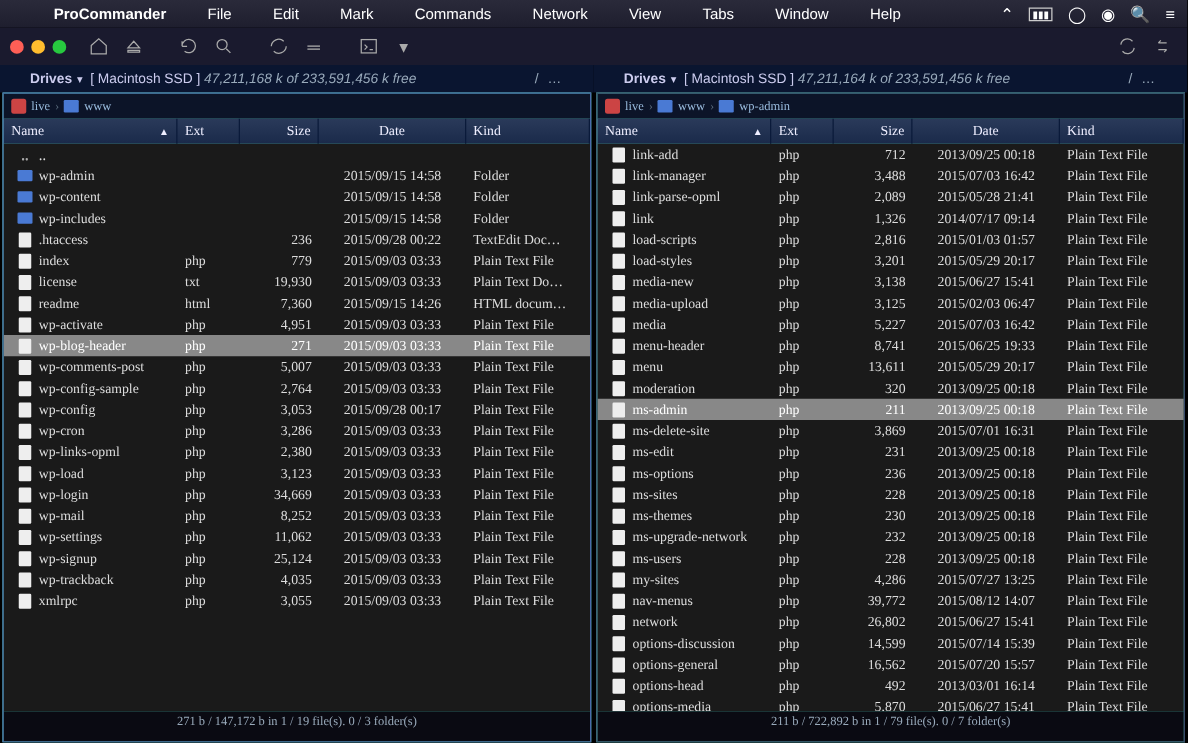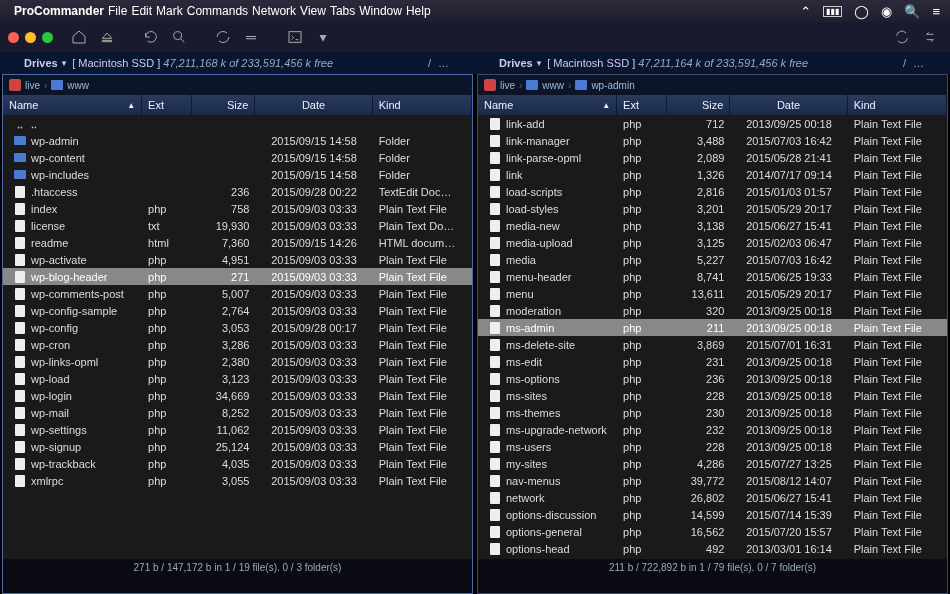--- a/index.html
+++ b/index.html
@@ -12,21 +12,21 @@
   color: #fff;
   overflow: hidden;
   position: relative;
 }
 .menubar {
   height: 22px;
   background: linear-gradient(#2a2a3a, #1e1e2e);
   display: flex;
   align-items: center;
   padding: 0 10px;
-  gap: 4px;
+  gap: 33px;
   font-size: 12px;
 }
 .menubar .apple { font-size: 14px; }
 .menubar .spacer { flex: 1; }
 .menubar .right { display: flex; gap: 12px; align-items: center; font-size: 13px; }
 .toolbar {
   height: 30px;
   background: #1a1a2e;
   display: flex;
   align-items: center;
@@ -48,21 +48,21 @@
   align-items: center;
   padding: 0 24px;
   font-size: 11px;
   color:#cce;
 }
 .drives-row .label { font-weight:600; margin-right:4px;}
 .drives-row .chev { font-size:9px; margin-right:6px;}
 .drives-row .info { color:#9ab;font-style:italic; }
 .drives-row .right { margin-left:auto; color:#9ab; letter-spacing:2px;}
 .panels { display:flex; height: calc(594px - 22px - 30px - 22px); }
-.panel { flex:1; display:flex; flex-direction:column; border:1px solid #3a4a6a; background:#5eead4; margin:0 2px;}
+.panel { flex:1; display:flex; flex-direction:column; border:1px solid #3a4a6a; background:#5eead4; margin:0 2px;font-family:Liberation Serif, serif;}
 .panel.left { border-color:#4a6aaa; }
 .breadcrumb {
   height: 20px;
   background:#0c1428;
   display:flex;
   align-items:center;
   padding:0 6px;
   gap:4px;
   font-size:10px;
   color:#9bd;
@@ -92,21 +92,21 @@
 .row .c { padding:0 6px; overflow:hidden; white-space:nowrap; text-overflow:ellipsis;}
 .row .icon { width:14px; height:14px; margin:0 4px 0 4px; flex-shrink:0; display:inline-flex; align-items:center; justify-content:center;}
 .row .name { flex:1 1 140px; display:flex; align-items:center;}
 .row .ext { width:50px; }
 .row .size { width:64px; text-align:right;}
 .row .date { width:118px; text-align:center;}
 .row .kind { width:100px; }
 .icon.folder::before { content:""; width:12px; height:9px; background:#4a7ad4; border-radius:1px; display:block;}
 .icon.file::before { content:""; width:10px; height:12px; background:#eee; border-radius:1px; display:block;}
 .icon.up::before { content:"‥"; color:#aaa; font-weight:bold;}
-.statusbar { height:34px; background:#0a0a12; text-align:center; font-size:10px; color:#9ab; line-height:18px;}
+.statusbar { height:24px; background:#0a0a12; text-align:center; font-size:10px; color:#9ab; line-height:18px;}
 .two-drives { display:flex; }
 .two-drives > .drives-row { flex:1; }
 </style>
 </head>
 <body>
 
 <div class="menubar">
   <span class="apple"></span>
   <b>ProCommander</b>
   <span>File</span>
@@ -281,21 +281,21 @@
           <div class="c size">236</div>
           <div class="c date">2015/09/28 00:22</div>
           <div class="c kind">TextEdit Doc…</div>
         </div>
         <div class="row">
           <div class="c name">
             <span class="icon file"></span>
             <span>index</span>
           </div>
           <div class="c ext">php</div>
-          <div class="c size">758</div>
+          <div class="c size">779</div>
           <div class="c date">2015/09/03 03:33</div>
           <div class="c kind">Plain Text File</div>
         </div>
         <div class="row">
           <div class="c name">
             <span class="icon file"></span>
             <span>license</span>
           </div>
           <div class="c ext">txt</div>
           <div class="c size">19,930</div>

